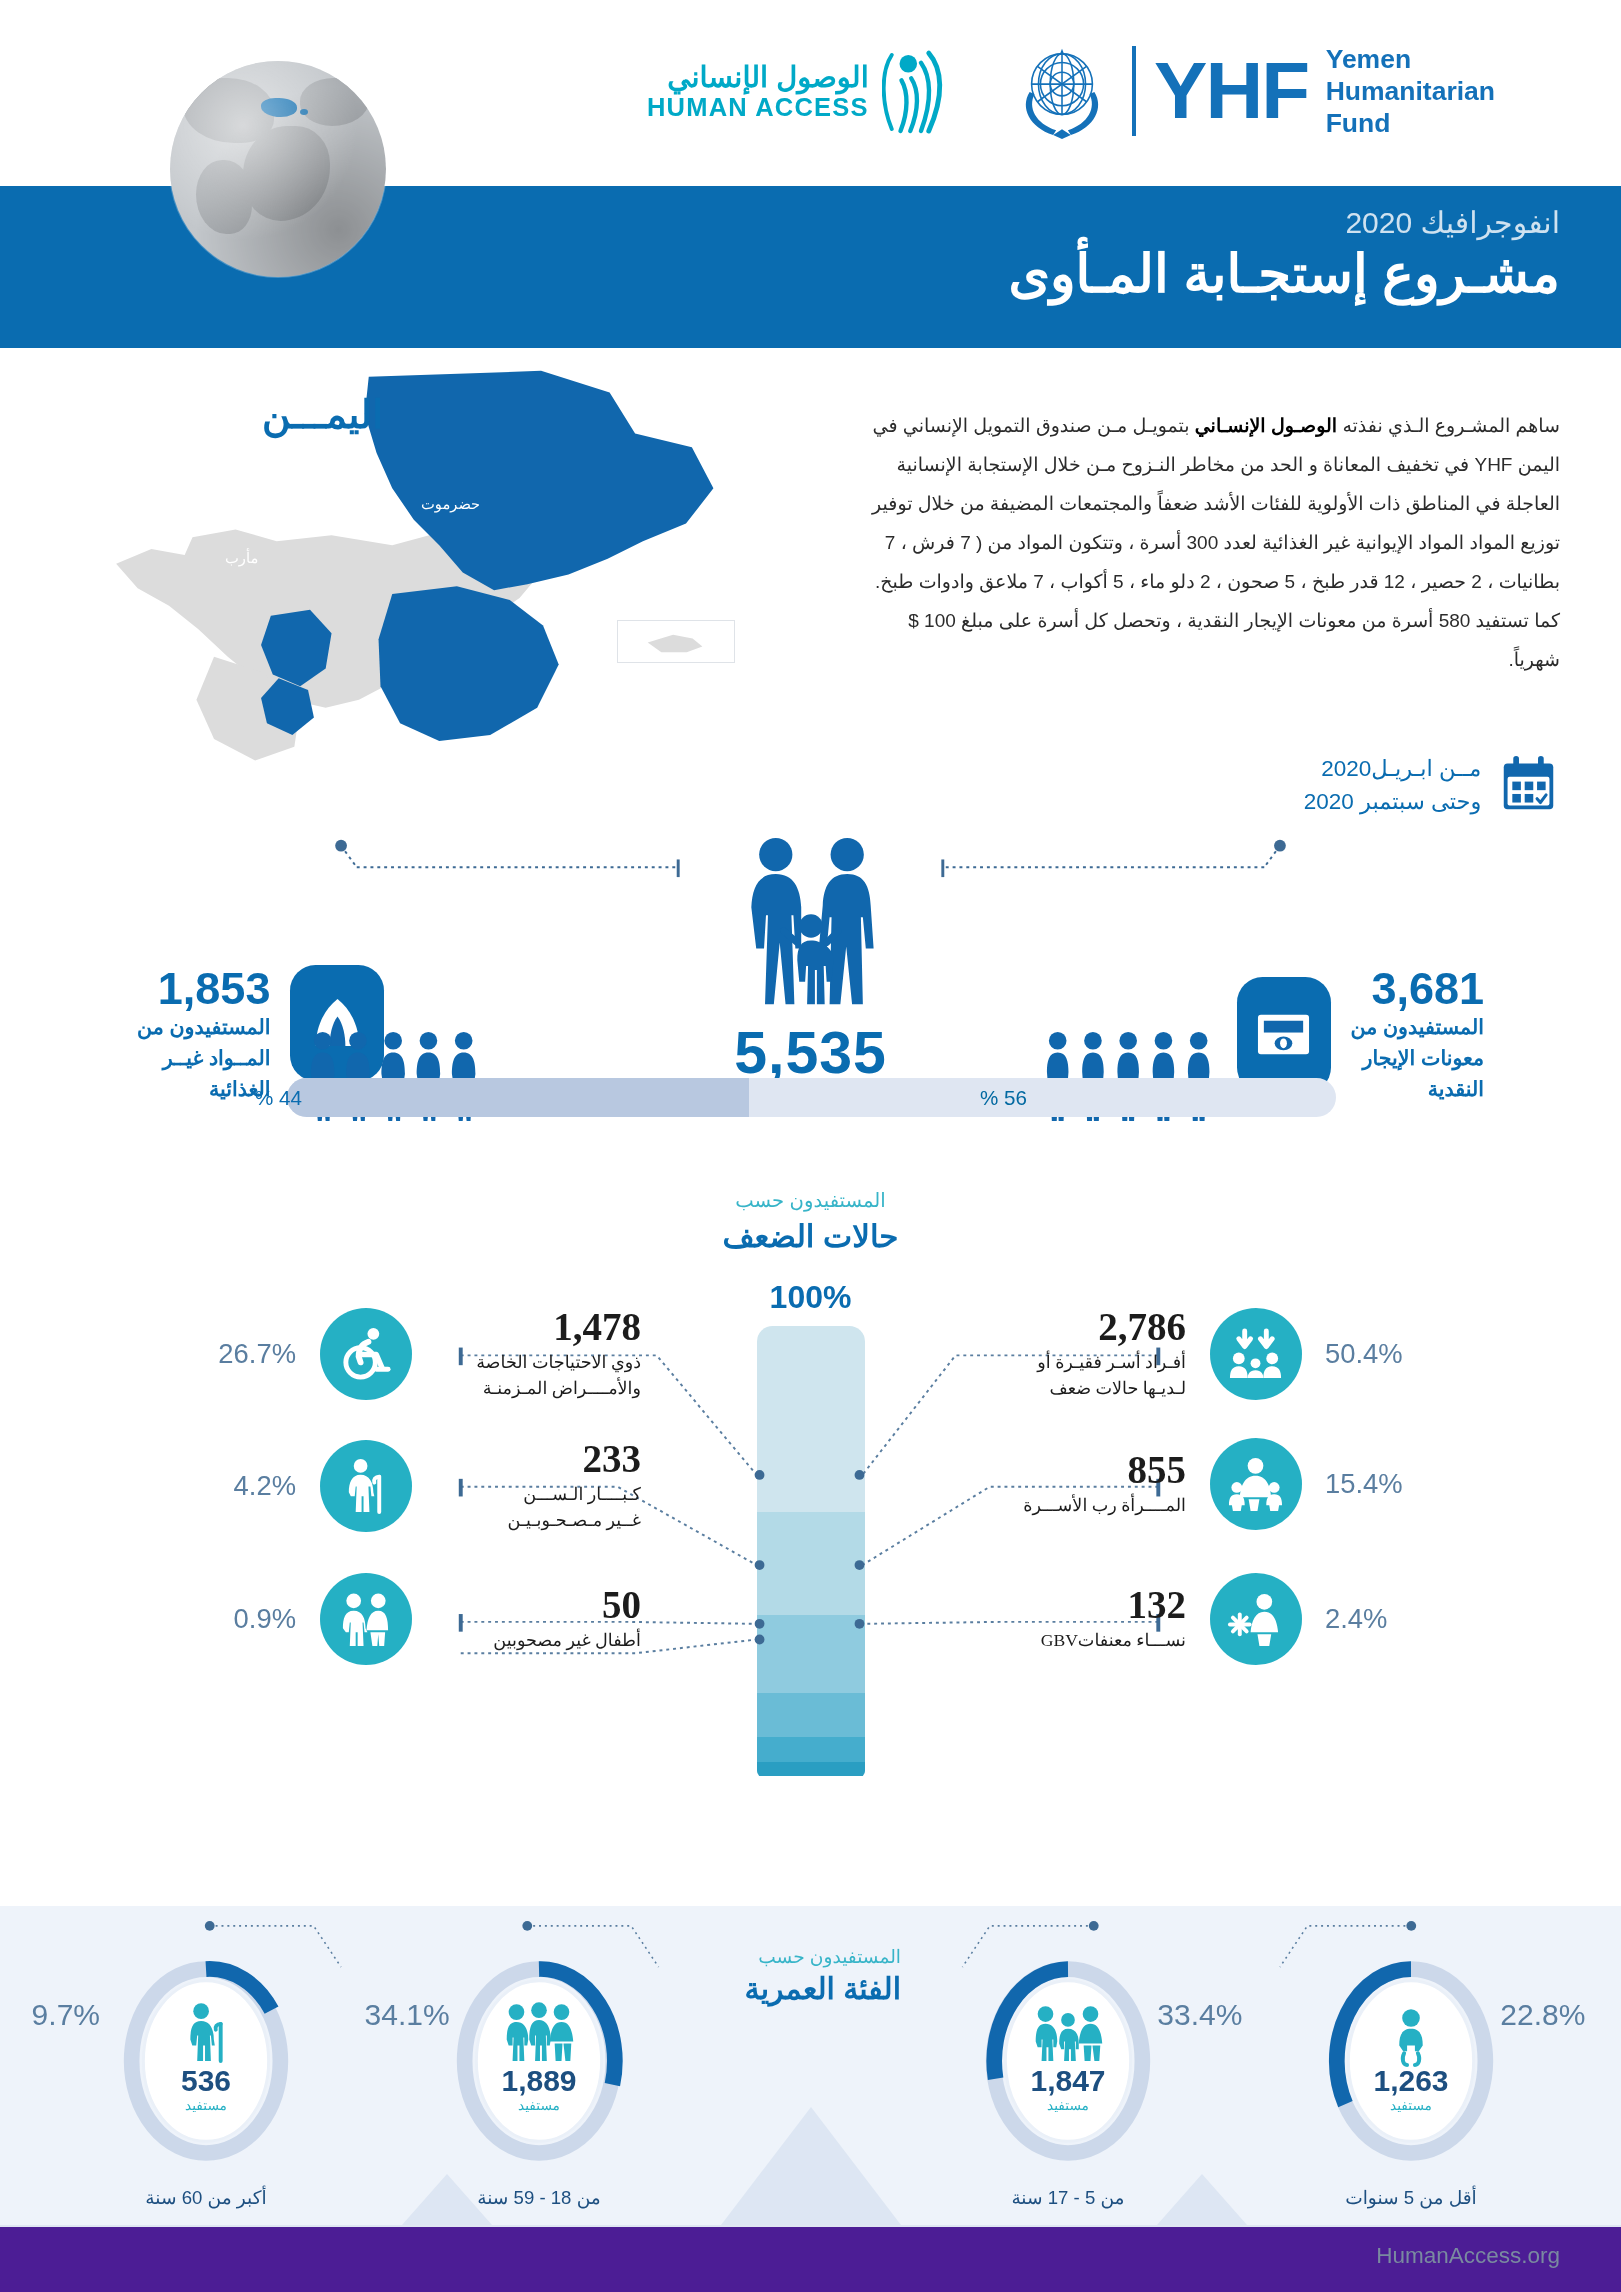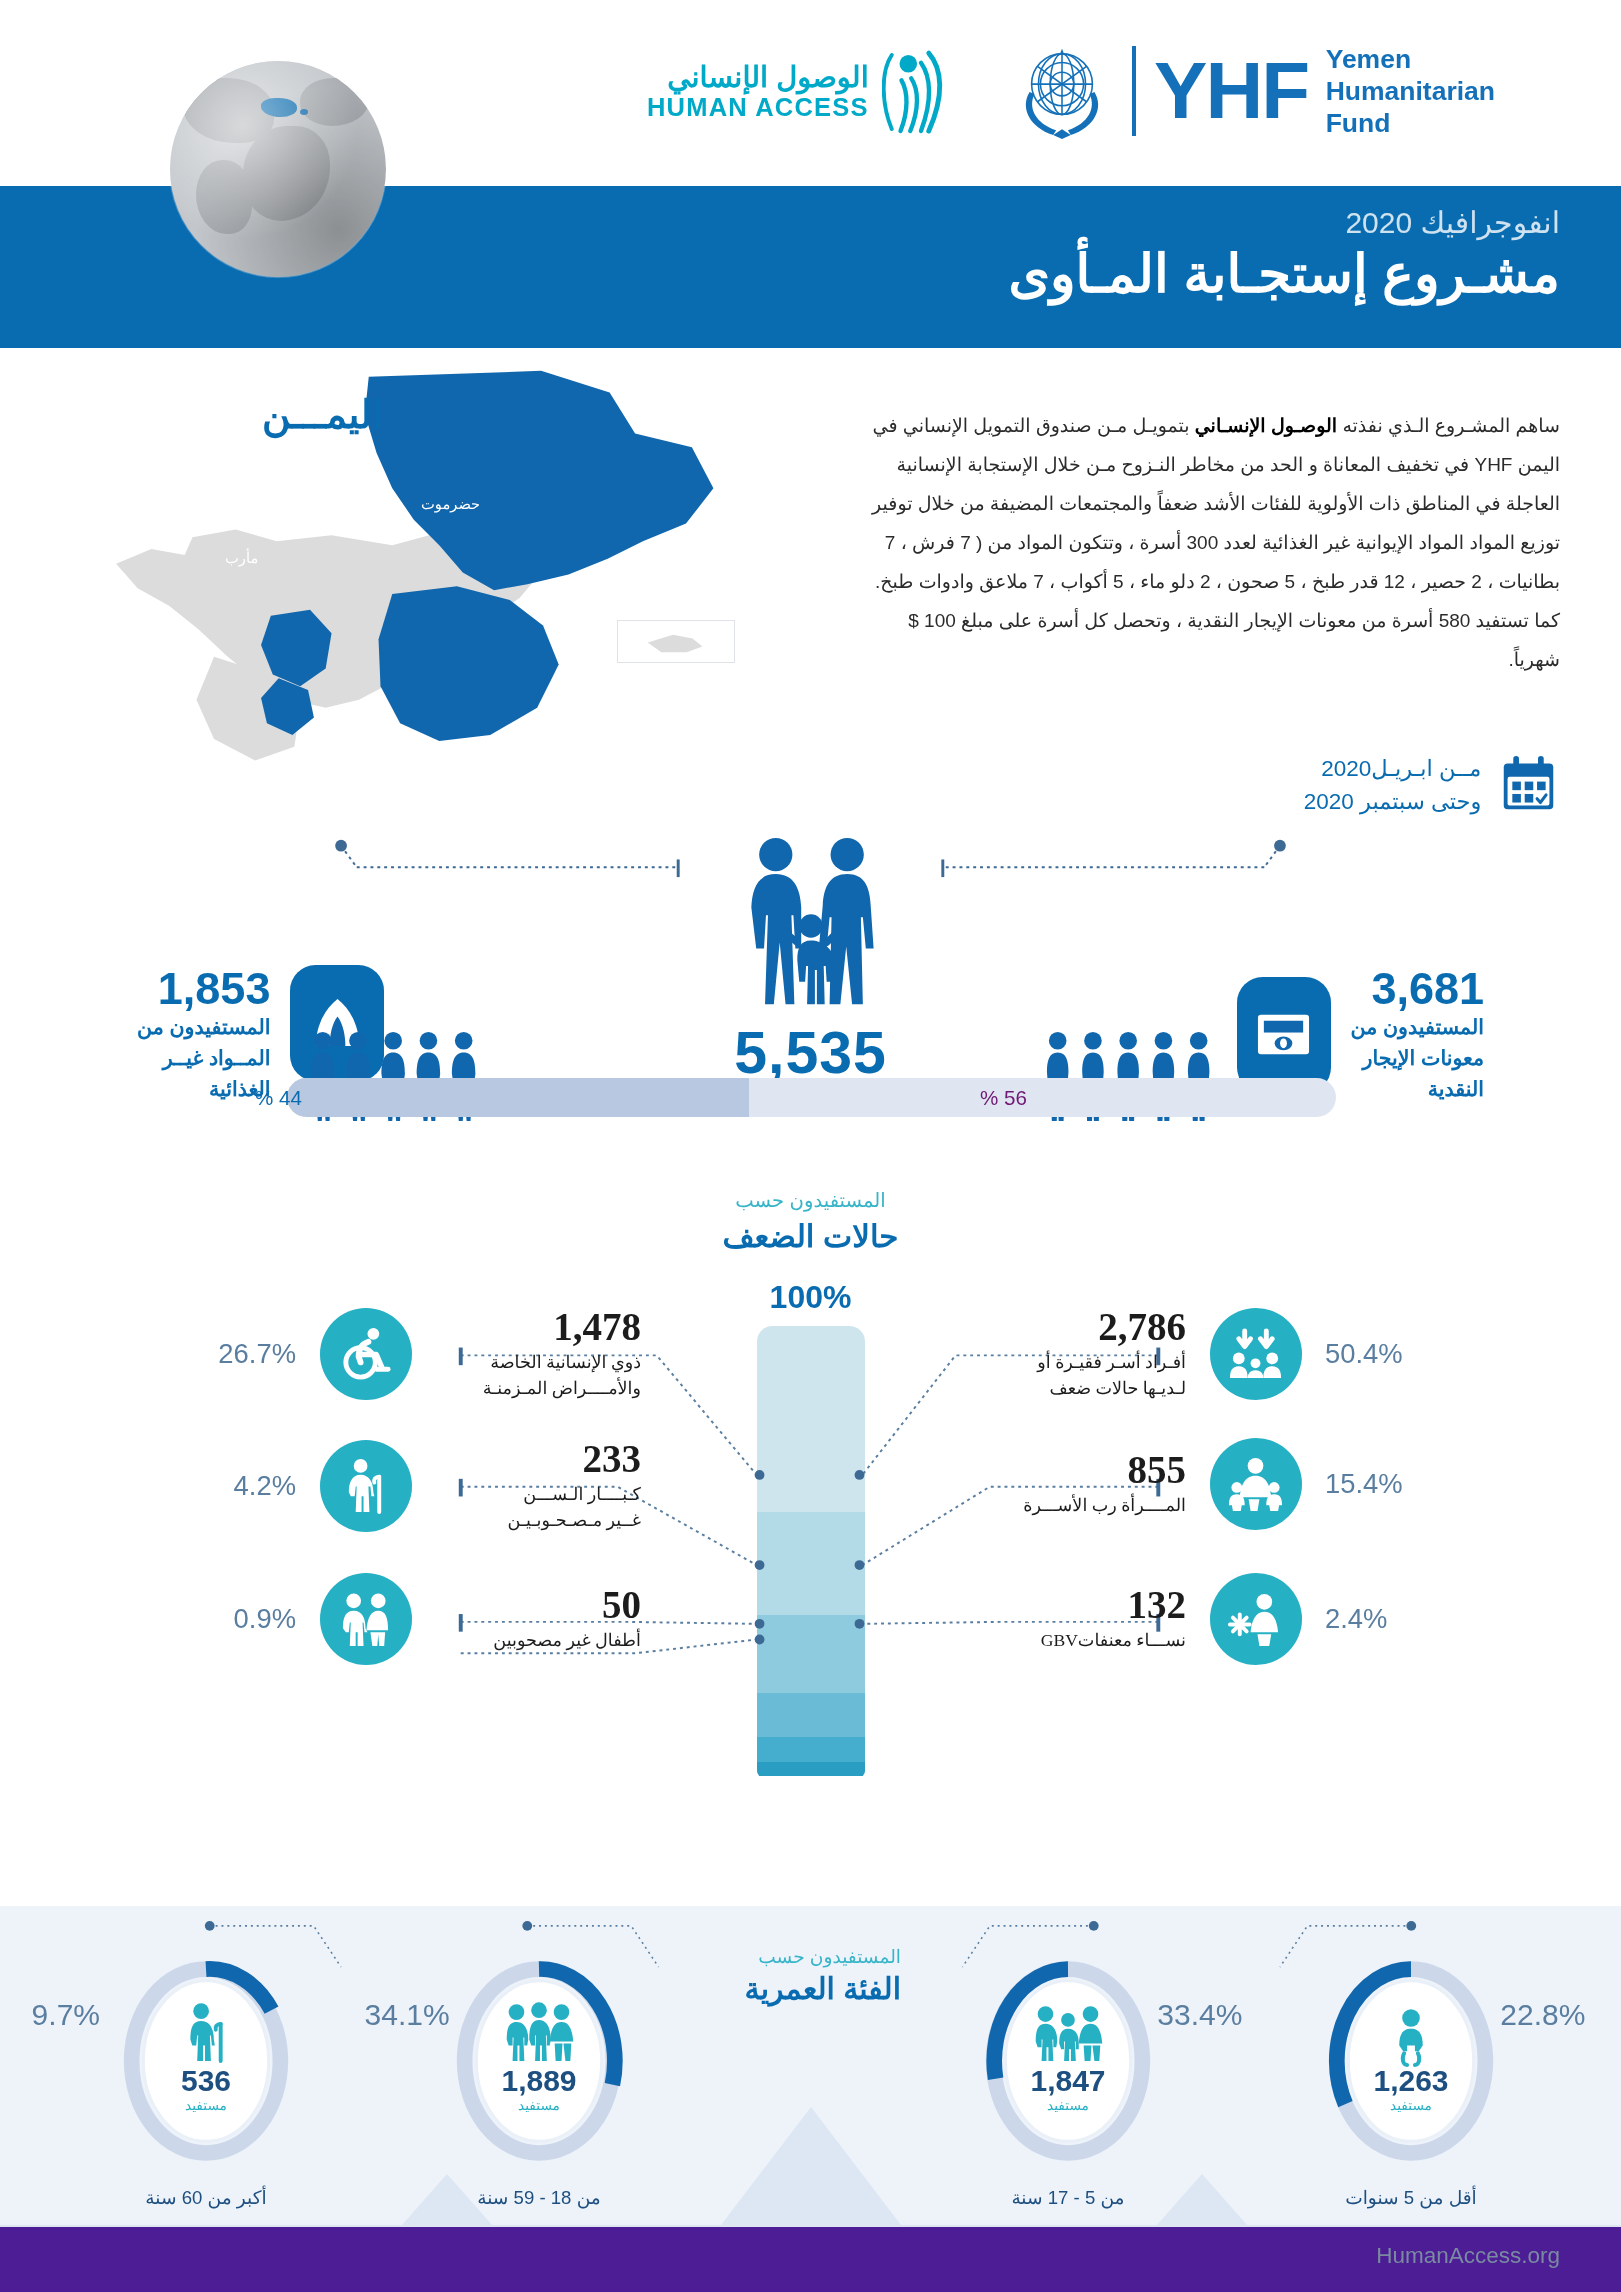--- a/index.html
+++ b/index.html
@@ -71,21 +71,21 @@
   .side-txt { text-align:right; }
   .side-num { font-size:45px; font-weight:bold; color:#0a6cb0; line-height:1.05; }
   .side-cap { font-size:20.6px; color:#0a6cb0; line-height:1.5; font-weight:bold; }
   .sq-ico { width:94px; height:116px; border-radius:25.5px; background:#0a6cb0;
             display:flex; align-items:center; justify-content:center; }
 
   .genderbar { position:absolute; left:287px; top:250px; width:1049px; height:39px;
                border-radius:19.6px; background:#dfe6f2; overflow:hidden; }
   .genderbar .fill { position:absolute; left:0; top:0; bottom:0; width:44%; background:#b8c8e0; }
   .pct-44 { position:absolute; left:255px; top:258px; font-size:20.6px; color:#0a6cb0; direction:ltr; }
-  .pct-56 { position:absolute; left:980px; top:258px; font-size:20.6px; color:#701a75; direction:ltr; }
+  .pct-56 { position:absolute; left:980px; top:258px; font-size:20.6px; color:#0369a1; direction:ltr; }
   .people-left { position:absolute; left:309px; top:201px; display:flex; gap:6.9px; }
   .people-right { position:absolute; left:1044px; top:201px; display:flex; gap:6.9px; }
 
   
   .vuln { position:absolute; left:0; top:1181px; width:1621px; height:725px; }
   .vuln-head { position:absolute; left:50%; transform:translateX(-50%); top:4.9px; text-align:center; }
   .vuln-kicker { font-size:19.6px; color:#37b4c8; line-height:1.5; }
   .vuln-title { font-size:31px; color:#0a6cb0; font-weight:bold; letter-spacing:2px; line-height:1.4; }
   .vuln-100 { position:absolute; left:50%; transform:translateX(-50%); top:98px;
               font-size:32px; font-weight:bold; color:#0a6cb0; direction:ltr; }
@@ -421,21 +421,21 @@
       <line x1="470" y1="442" x2="470" y2="460"></line>
       <line x1="1182" y1="170" x2="1182" y2="188"></line>
       <line x1="1182" y1="304" x2="1182" y2="322"></line>
       <line x1="1182" y1="442" x2="1182" y2="460"></line>
     </g>
   </svg>
 
   <div class="vrow left" style="top:125px;">
     <div class="v-txt">
       <div class="v-num">1,478</div>
-      <div class="v-cap">ذوي الإنسانية الخاصة</div>
+      <div class="v-cap">ذوي الاحتياجات الخاصة</div>
       <div class="v-cap">والأمــــراض المـزمنـة</div>
     </div>
     <div class="v-circle">
       <svg width="57" height="57" viewBox="0 0 58 58">
         <circle cx="24" cy="38" r="15" fill="none" stroke="#fff" stroke-width="5"></circle>
         <circle cx="37" cy="9" r="6" fill="#fff"></circle>
         <path d="M32 17 C26 19 22 24 22 32 L24 38" stroke="#fff" stroke-width="6" fill="none" stroke-linecap="round"></path>
         <path d="M24 30 L40 30 L46 44" stroke="#fff" stroke-width="5.5" fill="none" stroke-linecap="round" stroke-linejoin="round"></path>
         <path d="M40 45 L52 45" stroke="#fff" stroke-width="5" stroke-linecap="round"></path>
       </svg>

